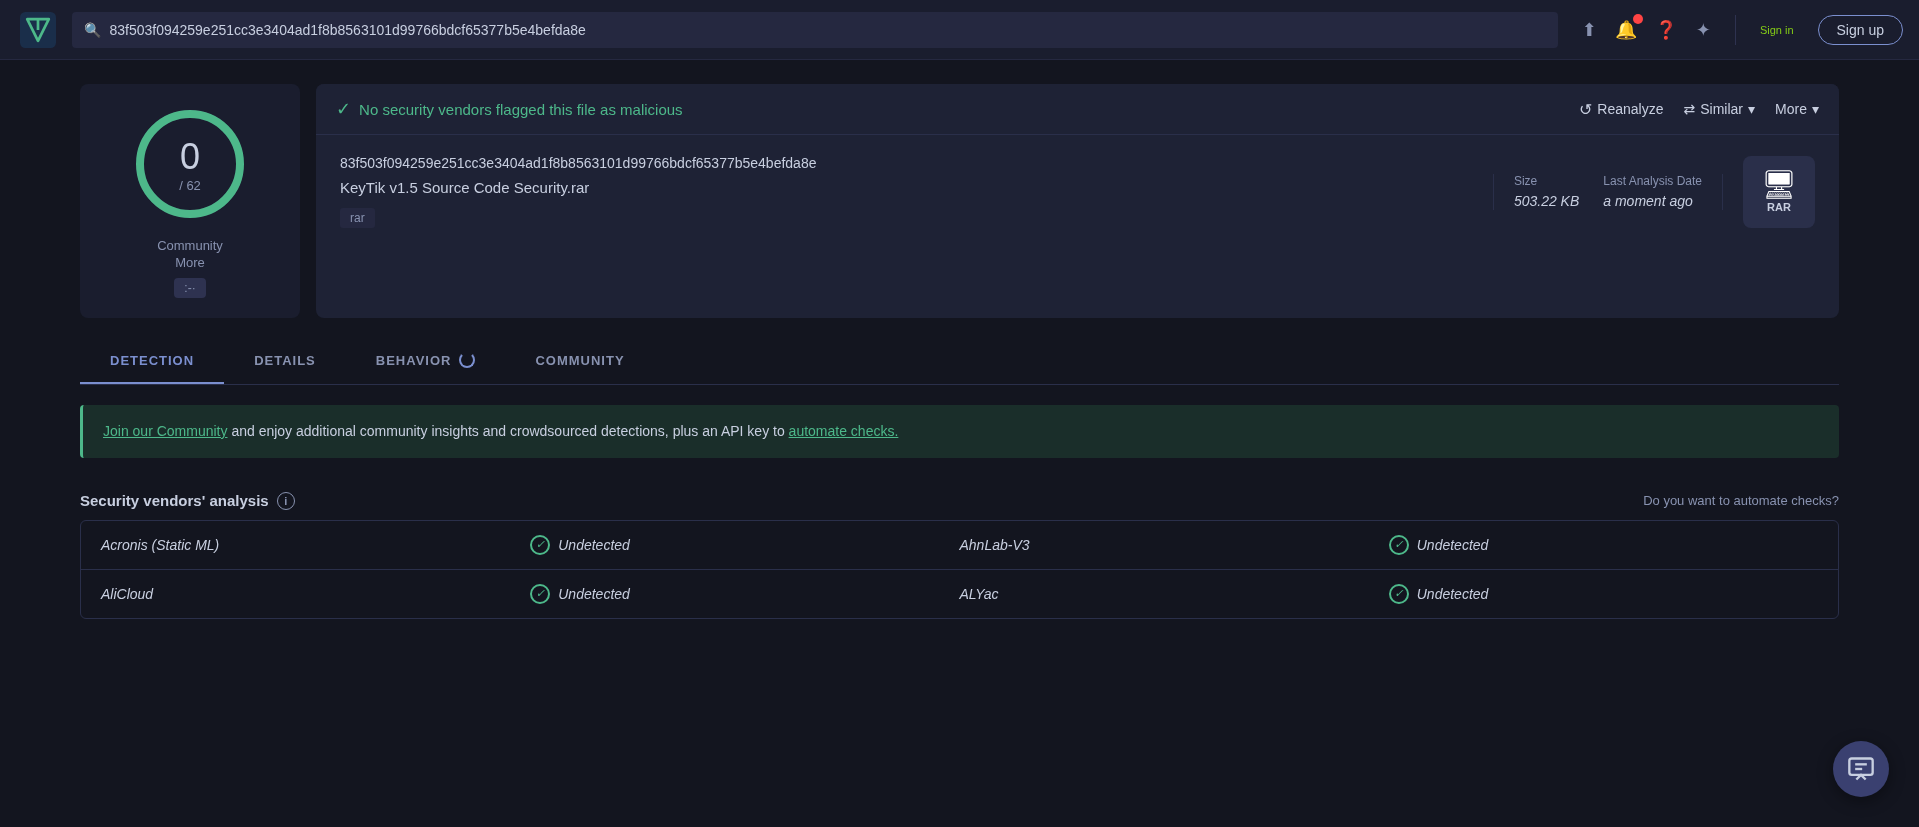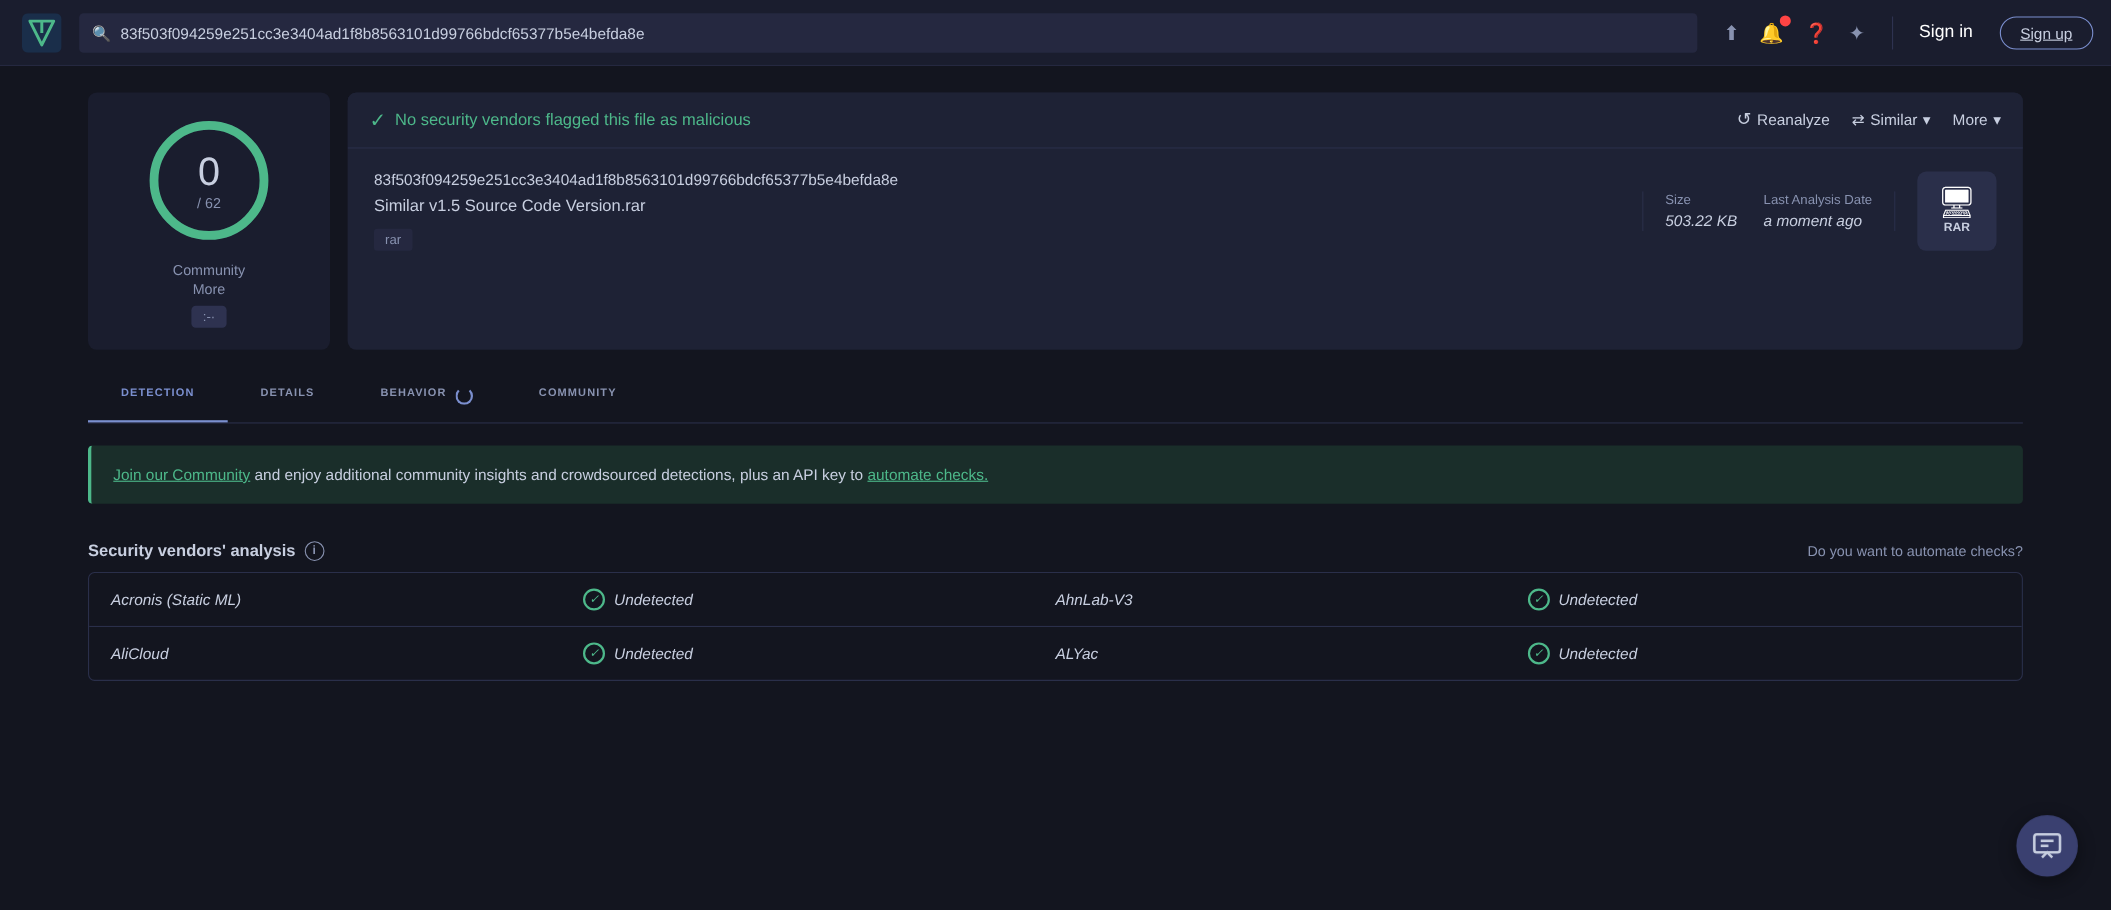--- a/index.html
+++ b/index.html
@@ -77,35 +77,34 @@
       color: white;
     }
     .nav-divider {
       width: 1px;
       height: 30px;
       background: #2e3250;
     }
     .btn-signin {
       background: transparent;
       border: none;
-      color: #ffffff;
-      font-size: 16px;
+      color: #84cc16;
+      font-size: 11px;
       cursor: pointer;
       padding: 6px 12px;
       text-align: center;
     }
     .btn-signup {
       background: transparent;
       border: 1.5px solid #7b8fcf;
       color: #c8cfe0;
       font-size: 14px;
       cursor: pointer;
       padding: 6px 18px;
       border-radius: 20px;
-      text-decoration: underline;
     }
 
     
     .main {
       padding: 24px 80px;
       display: flex;
       flex-direction: column;
       gap: 20px;
     }
 
@@ -290,28 +289,28 @@
     }
 
     
     .tabs-section {
       border-bottom: 1px solid #2a2f4a;
       display: flex;
       gap: 0;
     }
     .tab {
       padding: 14px 30px;
-      font-size: 10px;
+      font-size: 13px;
       font-weight: 600;
       letter-spacing: 1px;
       color: #8892b0;
       cursor: pointer;
       border-bottom: 2px solid transparent;
       display: flex;
-      align-items: flex-start;
+      align-items: flex-end;
       gap: 8px;
       text-transform: uppercase;
     }
     .tab.active {
       color: #7b8fcf;
       border-bottom: 2px solid #7b8fcf;
     }
     .tab .loading-icon {
       width: 16px;
       height: 16px;
@@ -513,21 +512,21 @@
           <button class="action-btn">
             <span>More</span>
             <span>▾</span>
           </button>
         </div>
       </div>
 
       <div class="file-card-body">
         <div class="file-info-main">
           <div class="file-hash">83f503f094259e251cc3e3404ad1f8b8563101d99766bdcf65377b5e4befda8e</div>
-          <div class="file-name">Similar v1.5 Source Code Version.rar</div>
+          <div class="file-name">KeyTik v1.5 Source Code Security.rar</div>
           <span class="file-tag">rar</span>
         </div>
 
         <div class="file-meta">
           <div class="meta-item">
             <label>Size</label>
             <span>503.22 KB</span>
           </div>
           <div class="meta-item">
             <label>Last Analysis Date</label>

